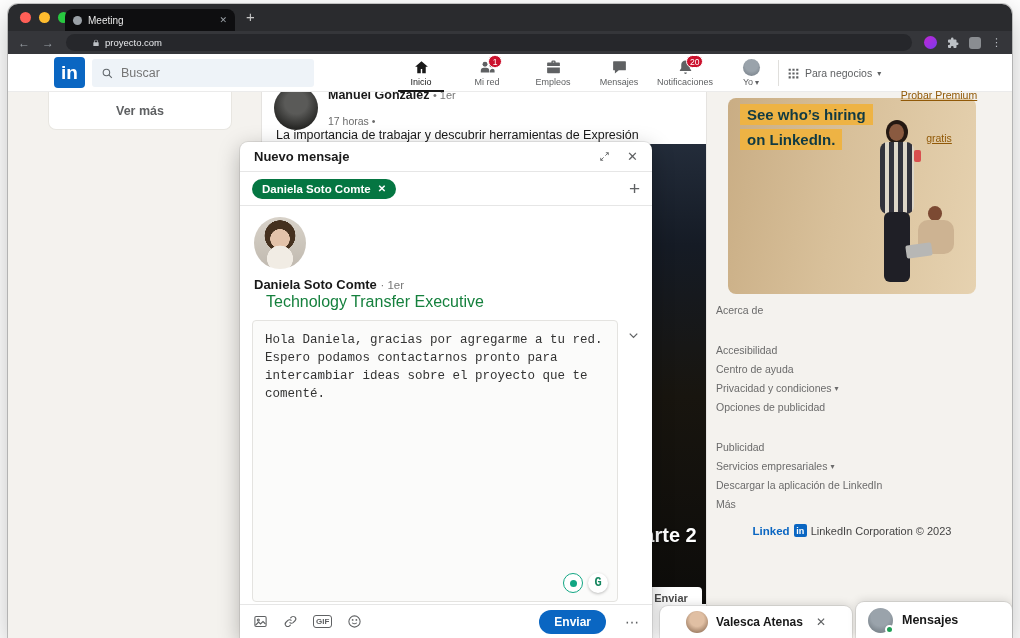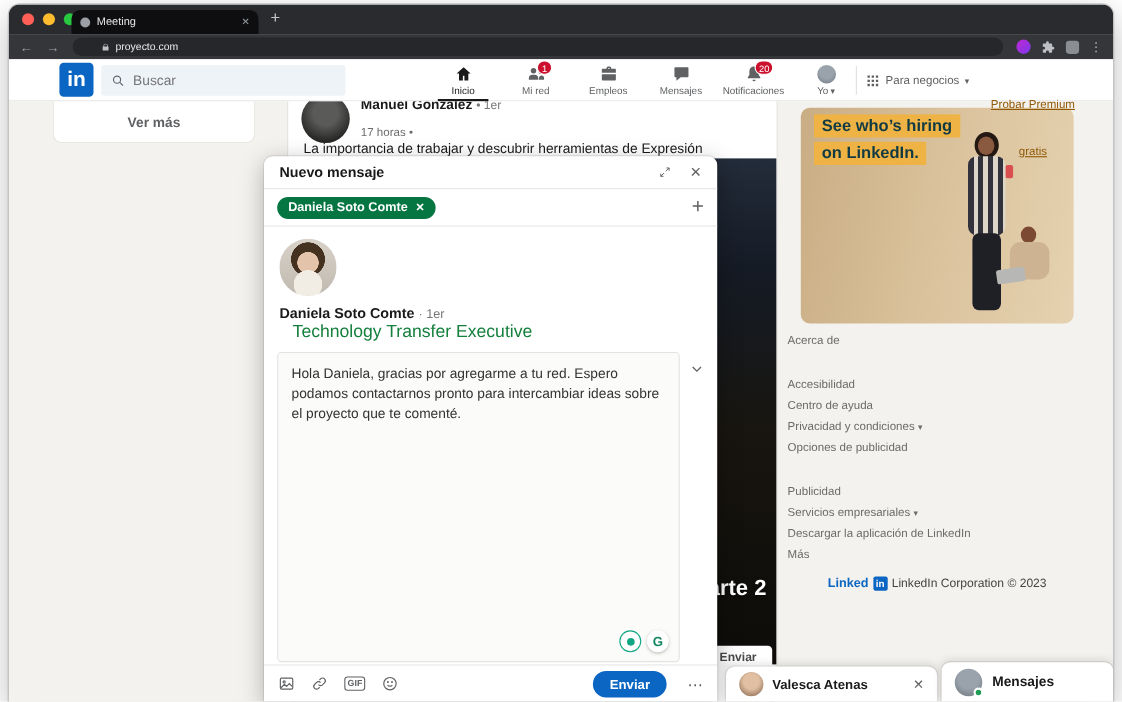--- a/index.html
+++ b/index.html
@@ -135,21 +135,21 @@
   .c-avatar { position:absolute; left:0; top:11px; width:52px; height:52px; border-radius:50%;
               background:
                 radial-gradient(circle at 50% 80%, #f1ece4 0 26%, transparent 27%),
                 radial-gradient(circle at 50% 42%, #e3c3aa 0 24%, transparent 25%),
                 radial-gradient(circle at 50% 36%, #45311f 0 36%, transparent 37%),
                 linear-gradient(#d8d2c9,#c0b9af); }
   .c-name { position:absolute; left:0; top:71px; font-size:13px; font-weight:bold; color:#191919; }
   .c-name .deg { font-weight:normal; color:#777; font-size:11.5px; }
   .c-headline { position:absolute; left:12px; top:87px; font-size:16px; color:#15803d; }
   .c-panel { position:absolute; left:12px; top:178px; width:366px; height:282px; background:#fbfbfa;
-             border:1px solid #e4e3e0; border-radius:4px; padding:10px 12px; cursor:text; }
+             border:1px solid #e4e3e0; border-radius:4px; padding:10px 12px; cursor:text;font-family:Liberation Mono, monospace; }
   .c-msg { font-size:12.5px; color:#333; line-height:1.45; }
   .gram { position:absolute; right:9px; bottom:8px; display:flex; gap:5px; }
   .gram-tone { width:20px; height:20px; border-radius:50%; background:#fff; border:1.5px solid #11a683;
                display:flex; align-items:center; justify-content:center; }
   .gram-tone i { width:7px; height:7px; border-radius:50%; background:#11a683; }
   .gram-g { width:20px; height:20px; border-radius:50%; background:#fff; box-shadow:0 1px 3px rgba(0,0,0,.25);
             color:#15865f; font-weight:bold; font-size:12px; display:flex; align-items:center; justify-content:center; }
   .c-chevron { position:absolute; right:11px; top:186px; cursor:pointer; }
   .c-chevron svg { width:15px; height:15px; stroke:#5f6163; stroke-width:2; fill:none; }
   .c-footer { position:absolute; left:0; bottom:0; width:100%; height:34px; border-top:1px solid #e6e6e6;
@@ -158,21 +158,21 @@
   .c-footer svg { width:15px; height:15px; stroke:#5f6163; stroke-width:1.7; fill:none; }
   .gif-box { font-size:8px; font-weight:bold; color:#5f6163; border:1.4px solid #5f6163; border-radius:3px;
              padding:1px 2px; cursor:pointer; }
   .send-btn { margin-left:auto; background:#0a66c2; color:#fff; font-size:12px; font-weight:bold; border:none;
               border-radius:14px; padding:5px 15px; cursor:pointer; font-family:"Liberation Sans", sans-serif; }
   .c-more { color:#5f6163; font-size:14px; margin-left:4px; cursor:pointer; }
 
   
   .chat-left { position:absolute; left:652px; top:552px; width:192px; height:32px; background:#fff;
                border-radius:8px 8px 0 0; box-shadow:0 0 0 1px rgba(0,0,0,.08), 0 -2px 8px rgba(0,0,0,.12);
-               display:flex; align-items:center; padding:0 12px; gap:8px; z-index:45; cursor:pointer; }
+               display:flex; align-items:center; padding:0 26px; gap:8px; z-index:45; cursor:pointer; }
   .chat-left .cava { width:22px; height:22px; border-radius:50%;
                      background:radial-gradient(circle at 50% 38%, #e0bfa3 0 40%, #7a5a42 100%); }
   .chat-left .cname { flex:1; font-size:12px; font-weight:bold; color:#191919; white-space:nowrap; overflow:hidden; }
   .chat-left .cx { color:#5f6163; font-size:12px; }
   .chat-right { position:absolute; left:848px; top:548px; width:156px; height:36px; background:#fff;
                 border-radius:8px 8px 0 0; box-shadow:0 0 0 1px rgba(0,0,0,.08), 0 -2px 8px rgba(0,0,0,.12);
                 display:flex; align-items:center; padding:0 12px; gap:9px; z-index:45; cursor:pointer; }
   .chat-right .cava { position:relative; width:25px; height:25px; border-radius:50%;
                       background:radial-gradient(circle at 50% 35%, #9aa3ab 0 45%, #667077 100%); }
   .presence { position:absolute; right:-1px; bottom:-1px; width:9px; height:9px; background:#1f9d55;

